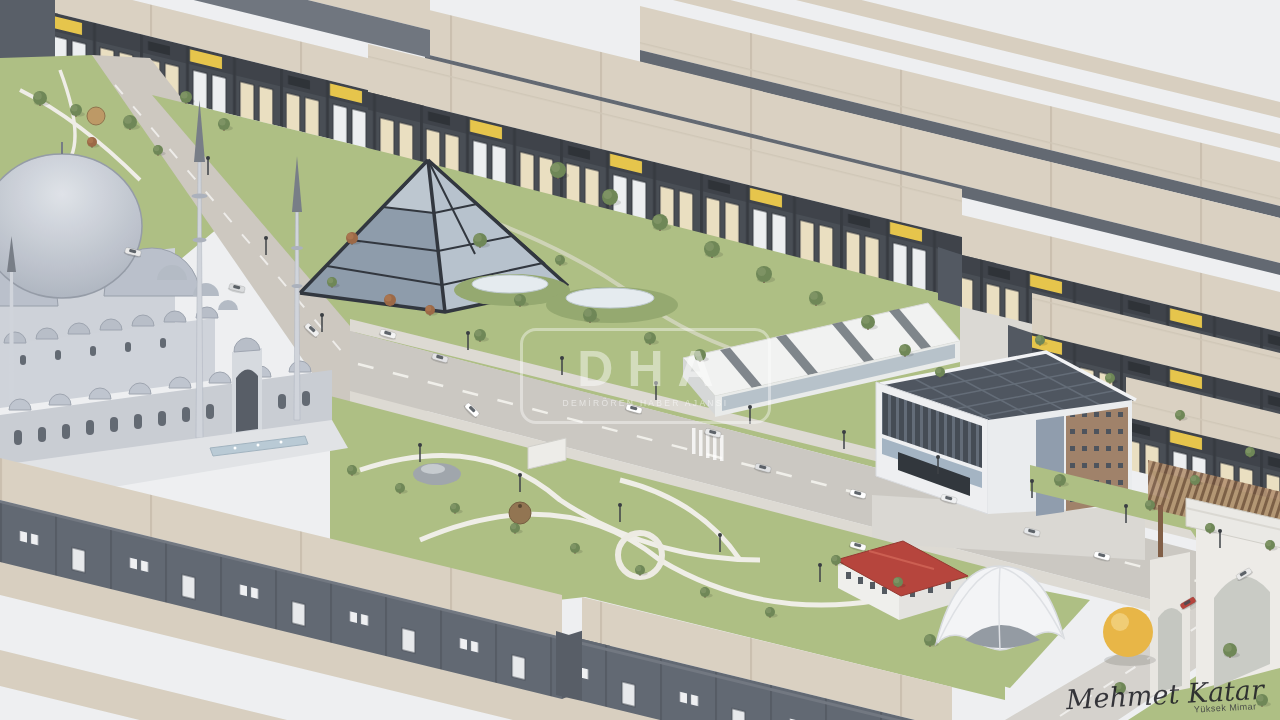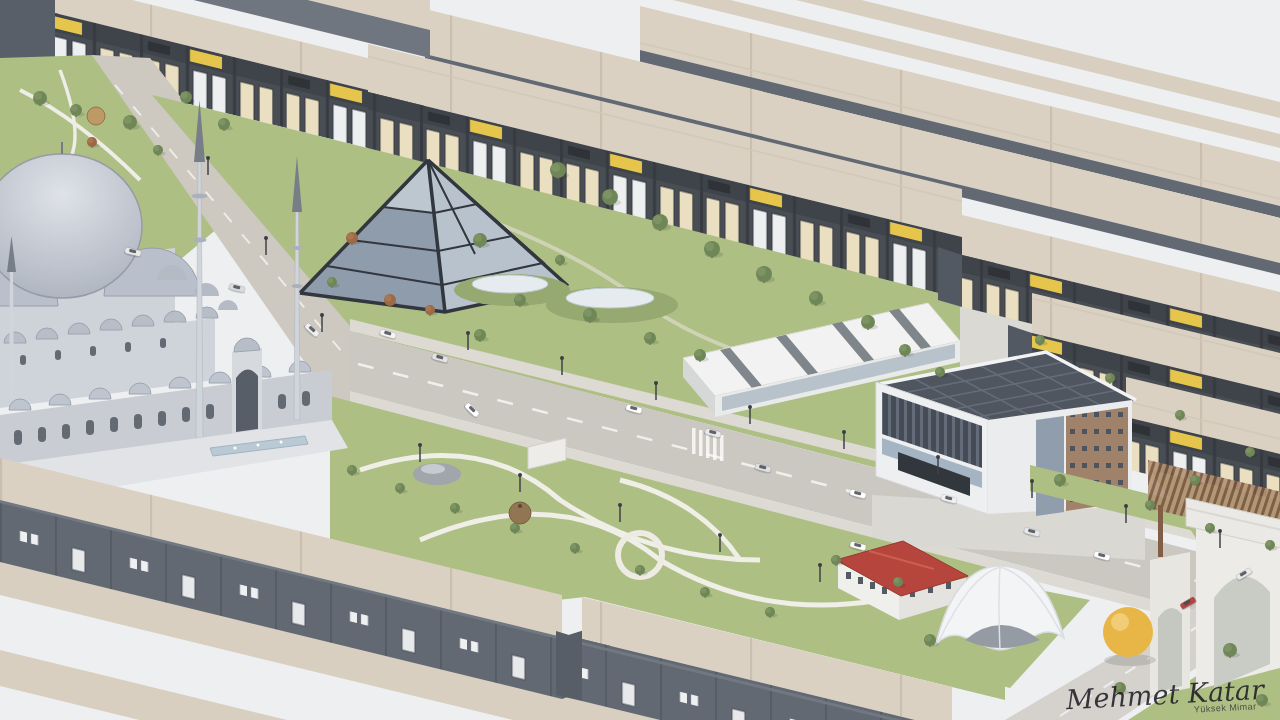--- a/index.html
+++ b/index.html
@@ -724,18 +724,22 @@
         </g>
         <g>
           <line x1="820" y1="582" x2="820" y2="566" stroke="#33373c" stroke-width="1.5"></line>
           <circle cx="820" cy="565" r="2" fill="#2e3237"></circle>
         </g>
       </g>
 </svg>
 
 <div class="haze"></div>
 
+<div class="watermark">
+  <span class="wm-big">DHA</span>
+  <span class="wm-sub">DEMİRÖREN HABER AJANSI</span>
+</div>
 
 <div class="signature">
   <span class="sig-name">Mehmet Katar</span>
   <span class="sig-title">Yüksek Mimar</span>
 </div>
 </div>
 
 </body></html>

